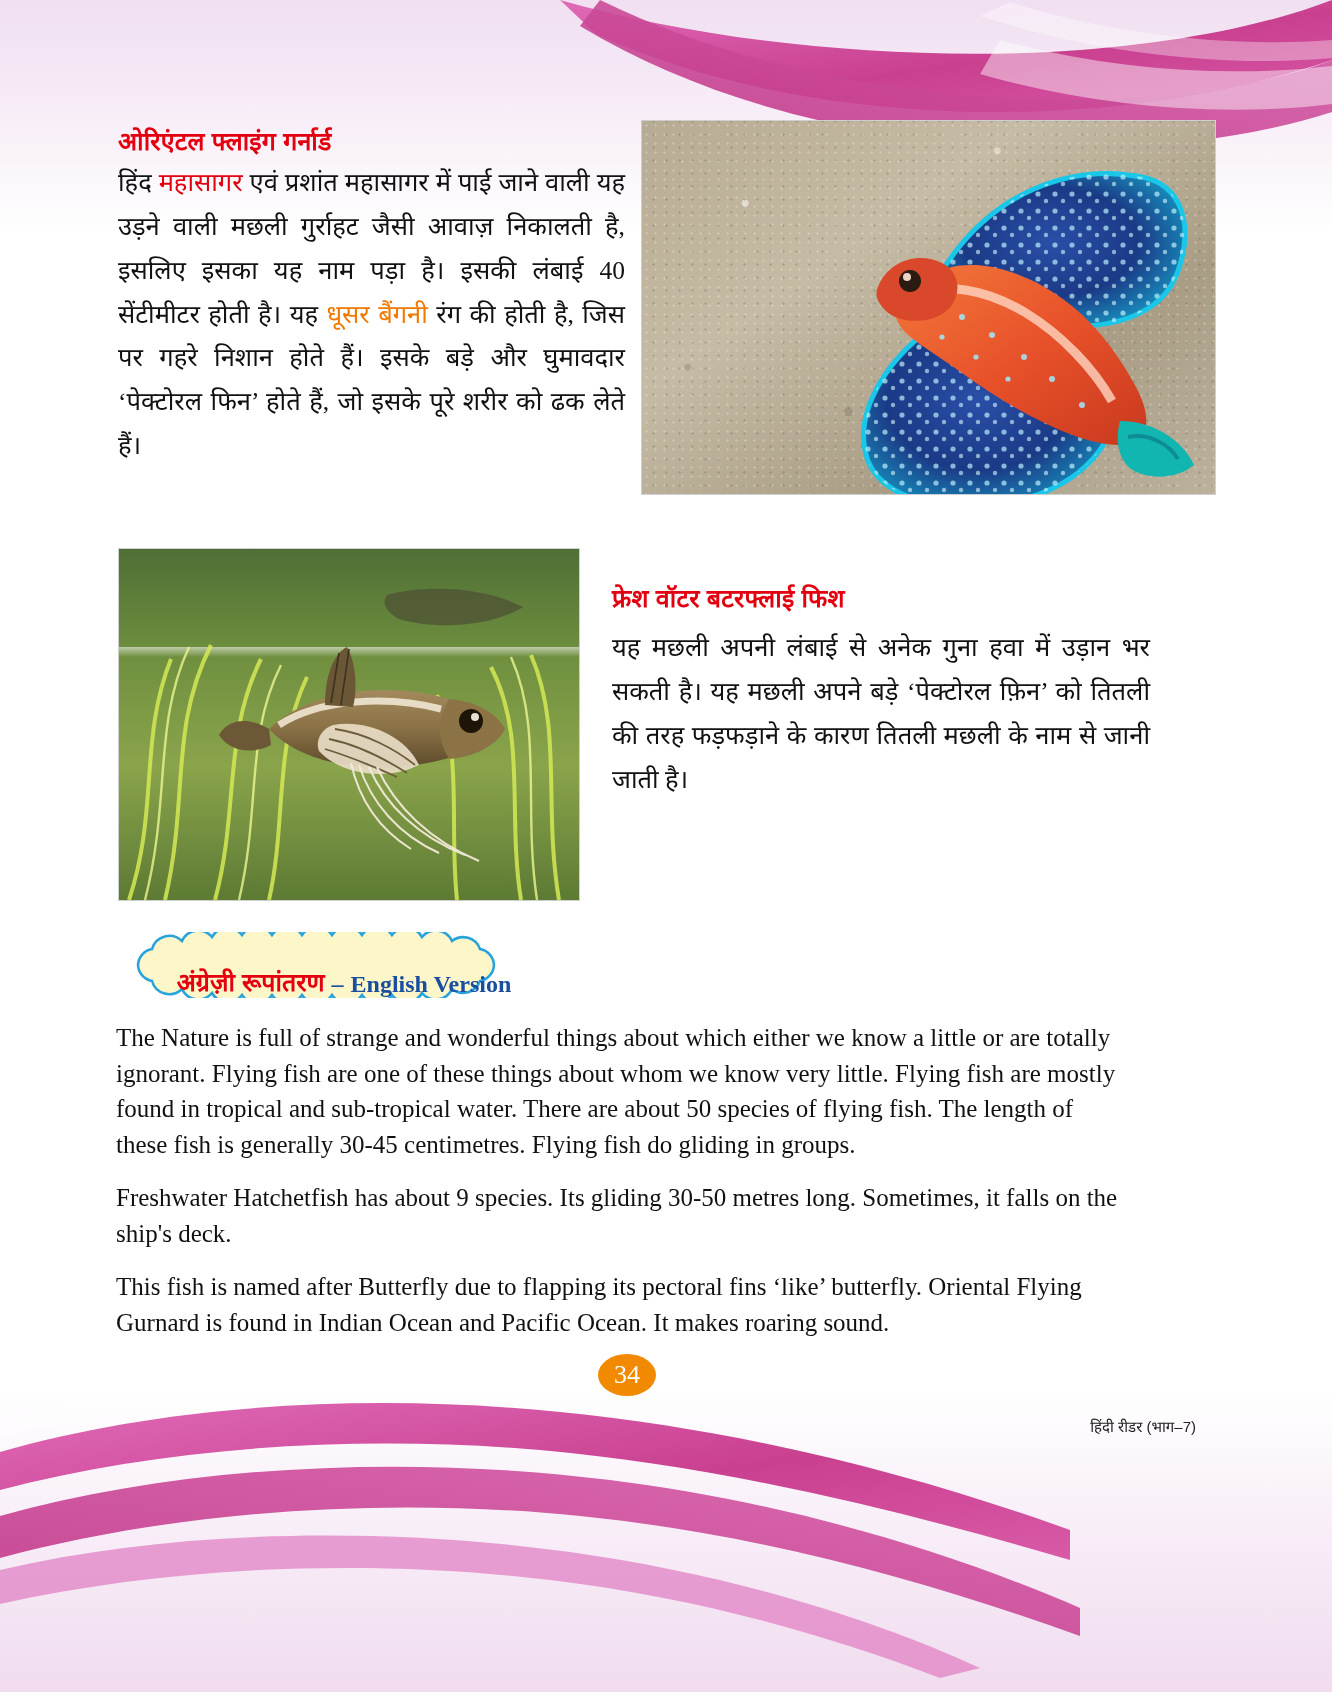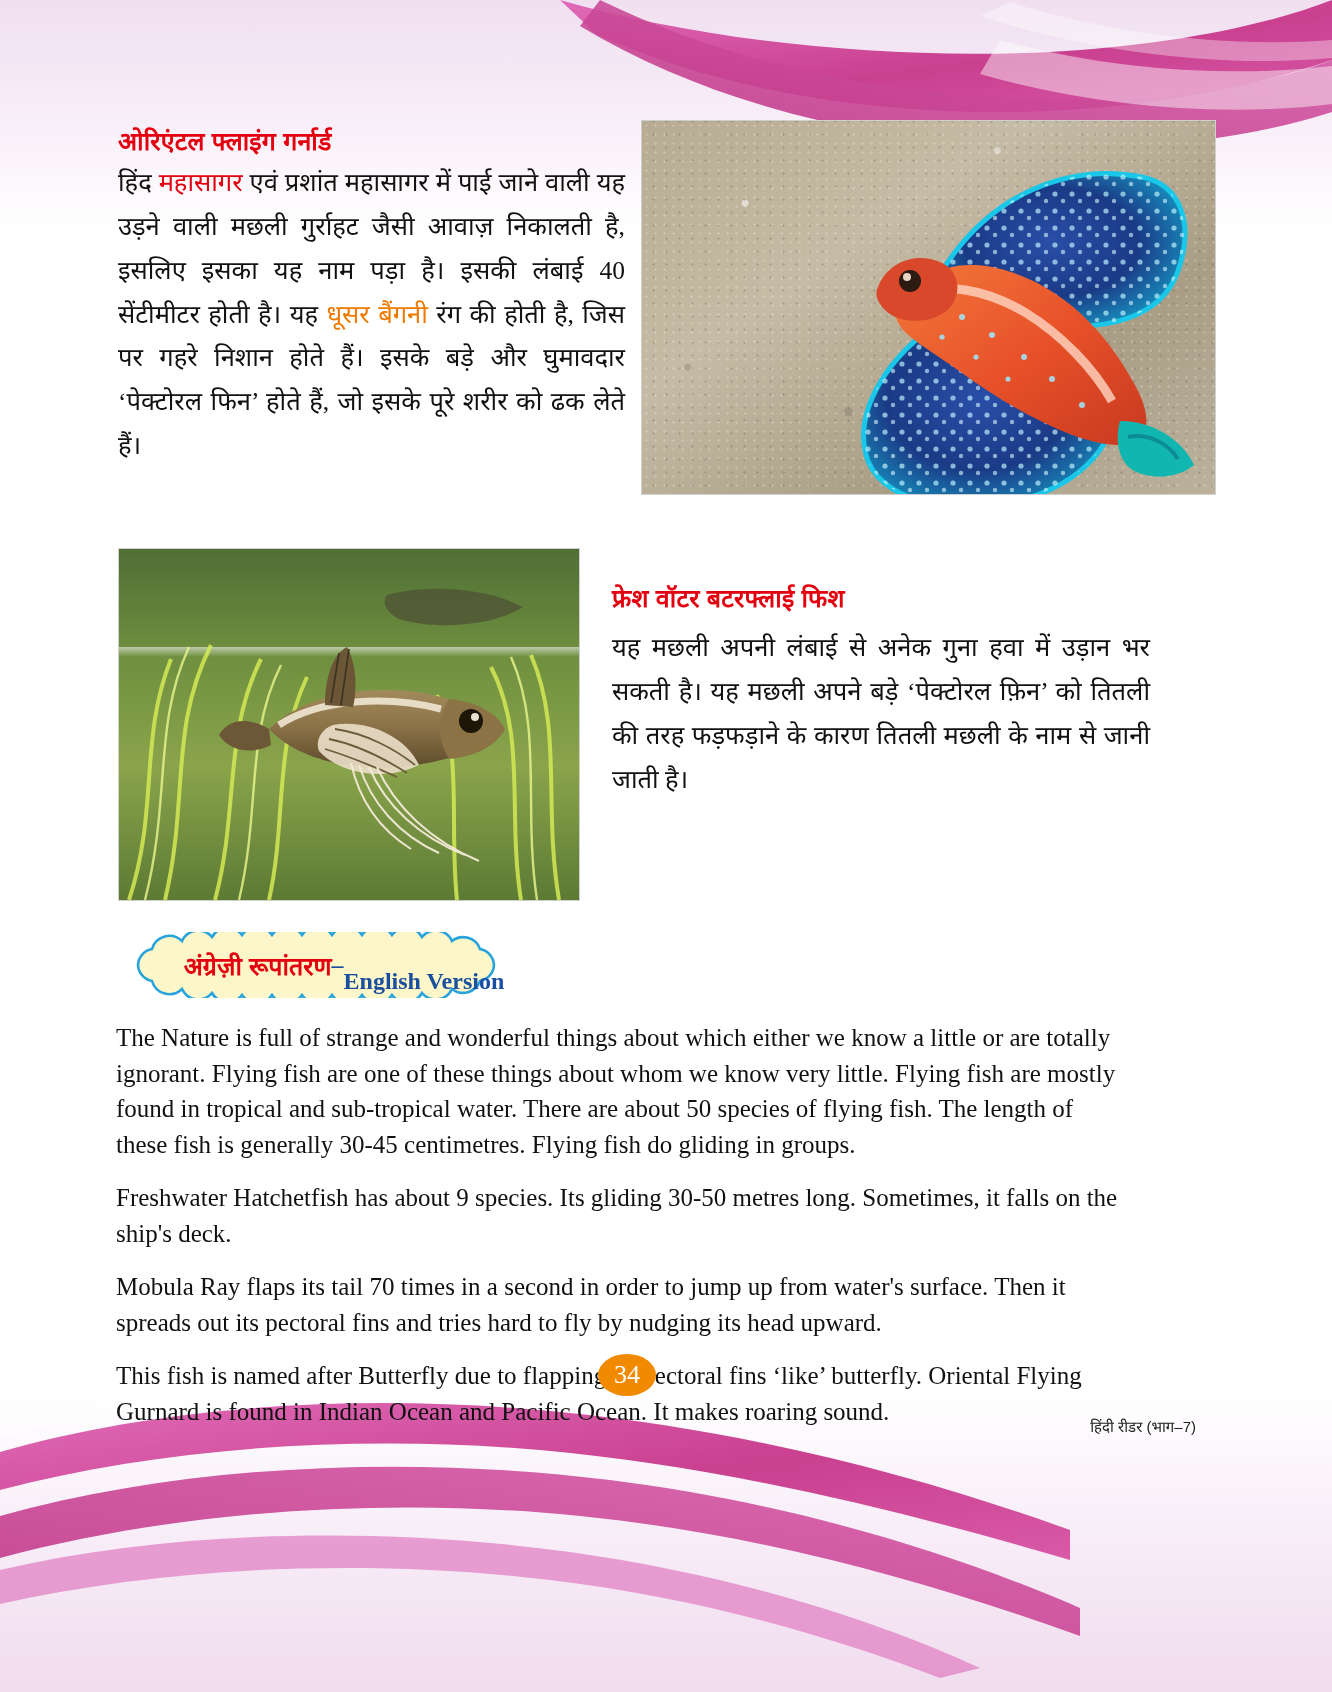--- a/index.html
+++ b/index.html
@@ -114,22 +114,23 @@
     left: 118px;
     top: 932px;
     width: 452px;
     height: 66px;
   }
   .badge-svg { position: absolute; inset: 0; }
   .badge-text {
     position: absolute;
     inset: 0;
     display: flex;
-    align-items: center;
+    align-items: flex-end;
     justify-content: center;
+    gap: 7px;
     font-size: 24px;
   }
   .badge-hi {
     color: #e3000f;
     font-family: "Liberation Sans", sans-serif;
     font-weight: bold;
     font-size: 25px;
   }
   .badge-dash {
     color: #1a4fa0;
@@ -417,21 +418,20 @@
       <div class="badge-text">
         <span class="badge-hi">अंग्रेज़ी रूपांतरण</span>
         <span class="badge-dash">–</span>
         <span class="badge-en">English Version</span>
       </div>
     </div>
 
     <div class="en-body">
       <p class="en-para">The Nature is full of strange and wonderful things about which either we know a little or are totally ignorant. Flying fish are one of these things about whom we know very little. Flying fish are mostly found in tropical and sub-tropical water. There are about 50 species of flying fish. The length of these fish is generally 30-45 centimetres. Flying fish do gliding in groups.</p>
       <p class="en-para">Freshwater Hatchetfish has about 9 species. Its gliding 30-50 metres long. Sometimes, it falls on the ship's deck.</p>
-      <p class="en-para">Mobula Ray flaps its tail 70 times in a second in order to jump up from water's surface. Then it spreads out its pectoral fins and tries hard to fly by nudging its head upward.</p>
       <p class="en-para">This fish is named after Butterfly due to flapping its pectoral fins ‘like’ butterfly. Oriental Flying Gurnard is found in Indian Ocean and Pacific Ocean. It makes roaring sound.</p>
     </div>
 
     <div class="page-number">34</div>
     <div class="footer-right">हिंदी रीडर (भाग–7)</div>
 
   </div>
 </div>
 
 </body></html>

